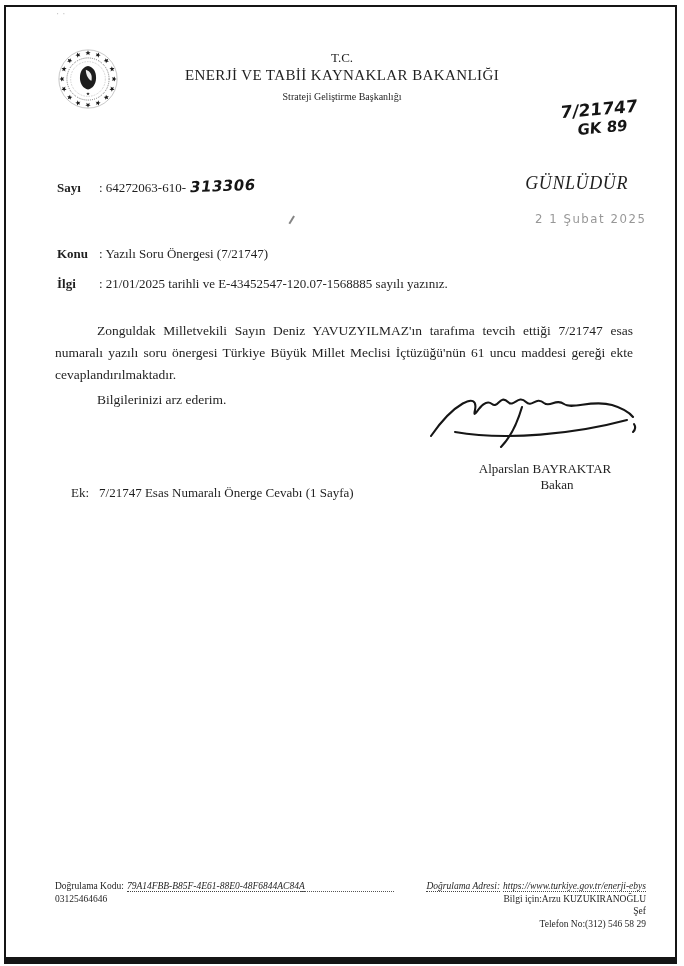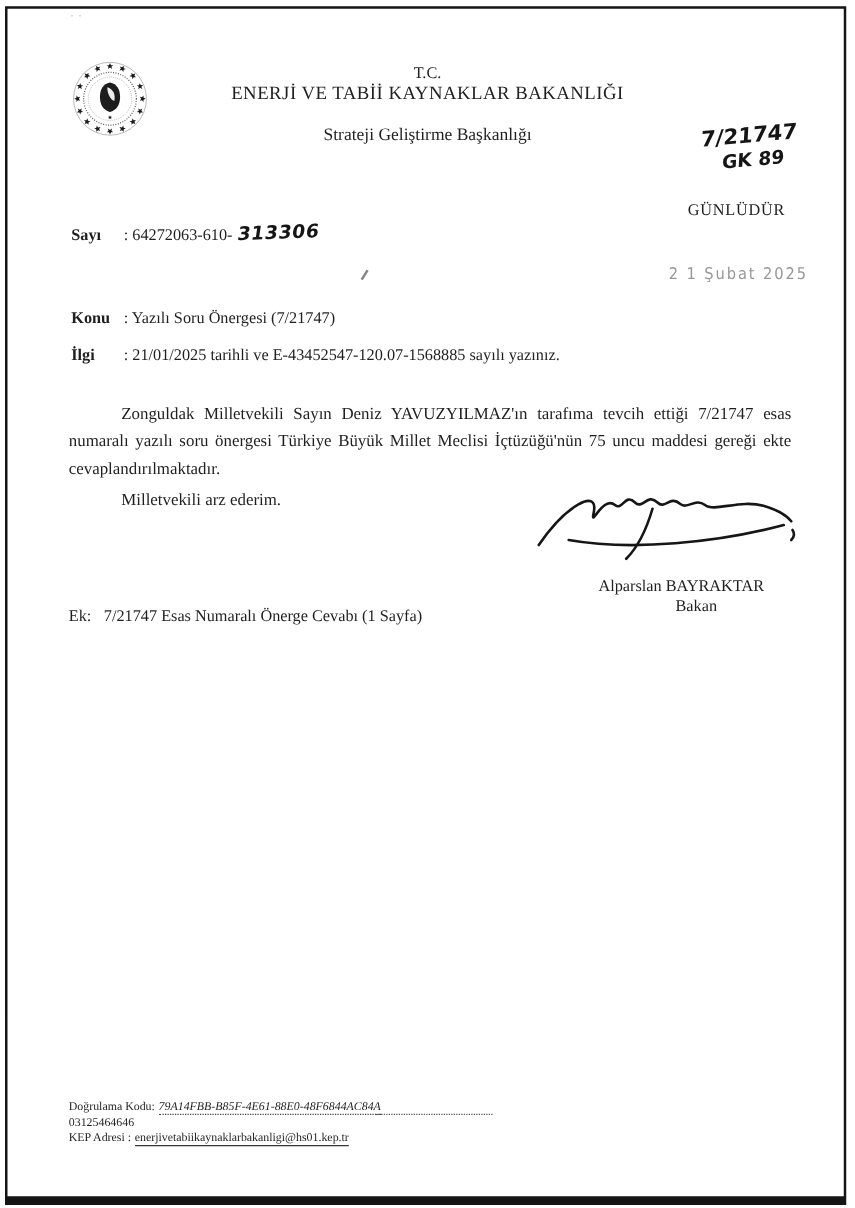--- a/index.html
+++ b/index.html
@@ -9,29 +9,29 @@
   }
   .frame {
     position:absolute; left:4px; top:5px; right:7px; bottom:2px;
     border:2px solid #151515; border-bottom-width:7px; pointer-events:none;
   }
   .abs { position:absolute; }
   .center { left:0; right:0; text-align:center; }
 
   .hdr-tc { top:50px; font-size:13px; }
   .hdr-ministry { top:67px; font-size:15px; letter-spacing:0.4px; }
-  .hdr-dept { top:101px; font-size:14px; }
+  .hdr-dept { top:91px; font-size:10px; }
 
   .seal { left:57px; top:48px; }
 
   .hand { font-family:"DejaVu Sans", sans-serif; font-weight:bold; color:#151515; }
   .hand-ref { left:560px; top:100px; transform:rotate(-5deg) skewX(-8deg); line-height:19px; font-size:17px; }
   .hand-ref .l2 { display:block; padding-left:18px; font-size:15px; }
 
-  .gunludur { right:56px; top:160px; font-size:13px; letter-spacing:0.6px; }
+  .gunludur { right:56px; top:173px; font-size:18px; letter-spacing:0.6px;font-style:italic; }
 
   .meta-row { left:57px; font-size:13px; }
   .meta-row .lbl { display:inline-block; width:42px;font-weight:bold; }
   .row-sayi { top:177px; }
   .row-konu { top:200px;margin-top:46px; }
   .hand-num { font-size:15px; letter-spacing:0.5px; display:inline-block; transform:rotate(-2deg) skewX(-10deg); margin-left:4px; vertical-align:1px; }
 
   .stamp {
     left:536px; top:212px; font-family:"DejaVu Sans", sans-serif; font-size:11.5px;
     color:#8c8c8c; letter-spacing:1.5px; transform:scale(1.02,1.12); opacity:.9; white-space:nowrap;
@@ -47,21 +47,21 @@
   }
 
   .closing { left:97px; top:392px; font-size:13.5px; }
 
   .sig { left:425px; top:386px; }
 
   .signer { left:440px; top:461px; width:210px; text-align:center; font-size:13px; line-height:16px; }
   .signer .role { display:inline-block; transform:translateX(12px); }
 
   .attach { left:55px; top:485px; font-size:13px; }
-  .attach .lbl { margin-right:10px; }
+  .attach .lbl { margin-right:10px;margin-left:16px; }
 
   .footer { font-size:9.5px; line-height:12.6px; }
   .f-left { left:55px; top:880px; }
   .f-right { right:38px; top:880px; text-align:right; }
   .dotted-u { border-bottom:1px dotted #444;font-style:italic; }
   .solid-u { border-bottom:1px solid #333; }
   .lbl-gap { margin-right:3px; }
   .leader { left:300px; top:883px; width:94px; height:8px; border-bottom:1.5px dotted #555; }
 
   .artifact-slash { left:287px; top:219px; width:9px; height:1.5px; background:#666; transform:rotate(-58deg); opacity:.8; }
@@ -124,22 +124,22 @@
     <span class="lbl">Konu</span><span>: Yazılı Soru Önergesi (7/21747)</span>
   </div>
 
   <div class="abs stamp">2 1 Şubat 2025</div>
 
 
   <div class="abs meta-row row-ilgi">
     <span class="lbl">İlgi</span><span>: 21/01/2025 tarihli ve E-43452547-120.07-1568885 sayılı yazınız.</span>
   </div>
 
-  <div class="abs body-par">Zonguldak Milletvekili Sayın Deniz YAVUZYILMAZ'ın tarafıma tevcih ettiği 7/21747 esas numaralı yazılı soru önergesi Türkiye Büyük Millet Meclisi İçtüzüğü'nün 75 uncu maddesi gereği ekte cevaplandırılmaktadır.</div>
-  <div class="abs closing">Milletvekili arz ederim.</div>
+  <div class="abs body-par">Zonguldak Milletvekili Sayın Deniz YAVUZYILMAZ'ın tarafıma tevcih ettiği 7/21747 esas numaralı yazılı soru önergesi Türkiye Büyük Millet Meclisi İçtüzüğü'nün 61 uncu maddesi gereği ekte cevaplandırılmaktadır.</div>
+  <div class="abs closing">Bilgilerinizi arz ederim.</div>
 
   <div class="abs sig">
     <svg width="218" height="64" viewBox="0 0 218 64" aria-hidden="true">
       <g fill="none" stroke="#161616" stroke-width="2.1" stroke-linecap="round">
         <path d="M6 50 C28 18 54 4 50 24 C47 38 57 10 67 18 C73 23 75 8 83 16 C89 22 93 8 101 16 C107 22 111 10 119 17 C125 22 131 12 139 18 C147 24 167 13 187 19 C197 22 204 26 208 31"></path>
         <path d="M30 46 C80 55 150 48 202 34"></path>
         <path d="M97 21 C92 38 85 52 76 61"></path>
         <path d="M209 38 C211 41 210 44 208 46"></path>
       </g>
     </svg>
@@ -152,17 +152,22 @@
   <div class="abs attach">
     <span class="lbl">Ek:</span><span>7/21747 Esas Numaralı Önerge Cevabı (1 Sayfa)</span>
   </div>
 
   <div class="abs leader"></div>
   <div class="abs footer f-left">
     <div>
       <span class="lbl-gap">Doğrulama Kodu:</span><span class="dotted-u">79A14FBB-B85F-4E61-88E0-48F6844AC84A</span>
     </div>
     <div>03125464646</div>
+  </div>
+  <div class="abs footer f-right">
     <div>
-      <span class="lbl-gap">KEP Adresi :</span><span class="solid-u">enerjivetabiikaynaklarbakanligi@hs01.kep.tr</span>
+      <span class="dotted-u lbl-gap">Doğrulama Adresi:</span><span class="dotted-u">https://www.turkiye.gov.tr/enerji-ebys</span>
     </div>
+    <div>Bilgi için:Arzu KUZUKIRANOĞLU</div>
+    <div>Şef</div>
+    <div>Telefon No:(312) 546 58 29</div>
   </div>
 </div>
 
 </body></html>

